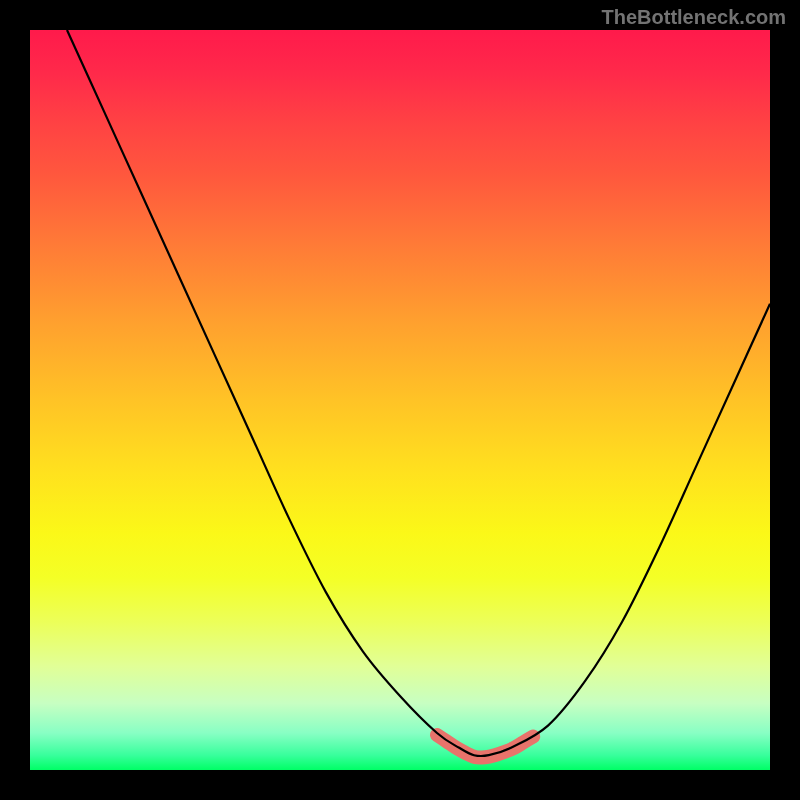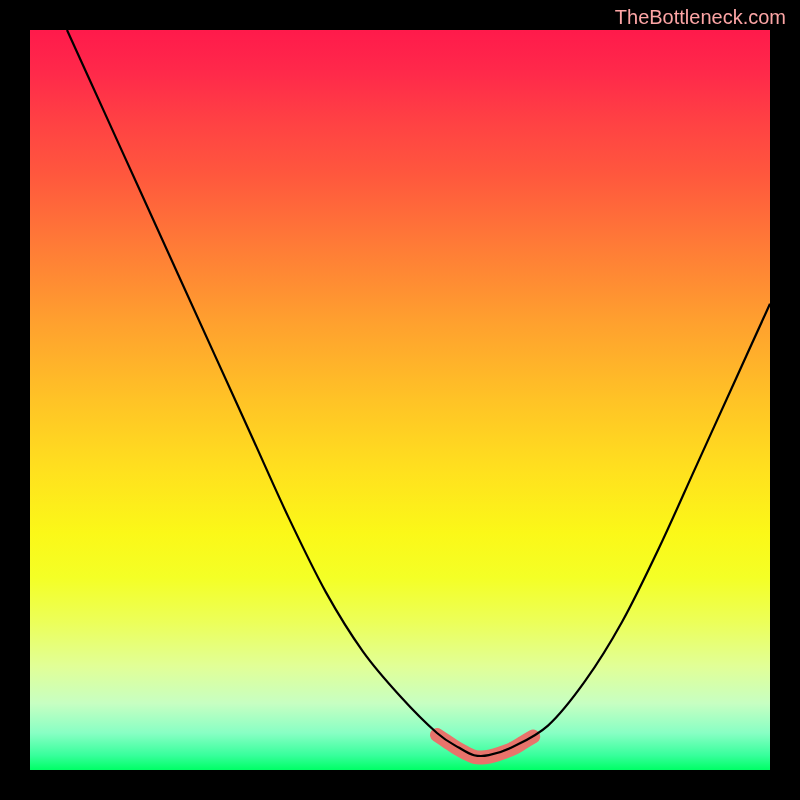--- a/index.html
+++ b/index.html
@@ -7,23 +7,23 @@
     width: 800px;
     height: 800px;
     background: #000;
     position: relative;
     font-family: Arial, sans-serif;
   }
   .watermark {
     position: absolute;
     top: 6px;
     right: 14px;
-    color: #fca5a5;
+    color: #737373;
     font-size: 20px;
-    font-weight: 400;
+    font-weight: 700;
     z-index: 10;
   }
   .plot-area {
     position: absolute;
     left: 30px;
     top: 30px;
     width: 740px;
     height: 740px;
     overflow: hidden;
   }

